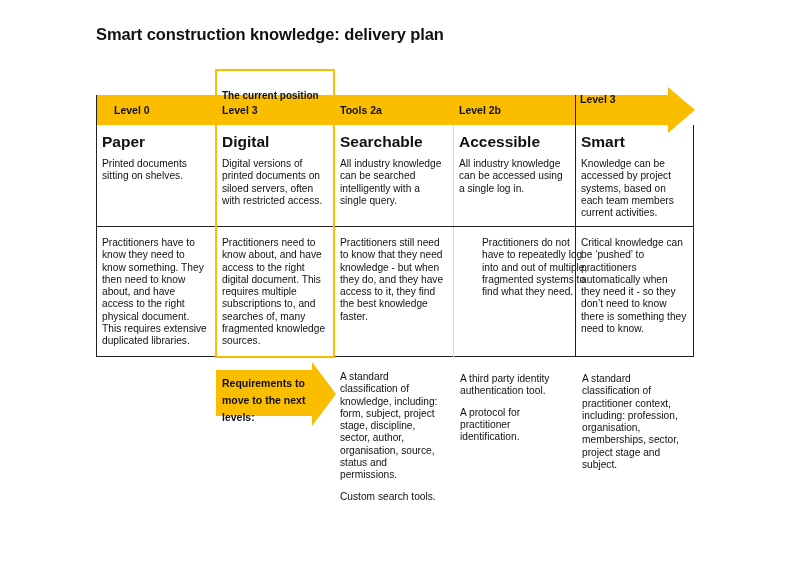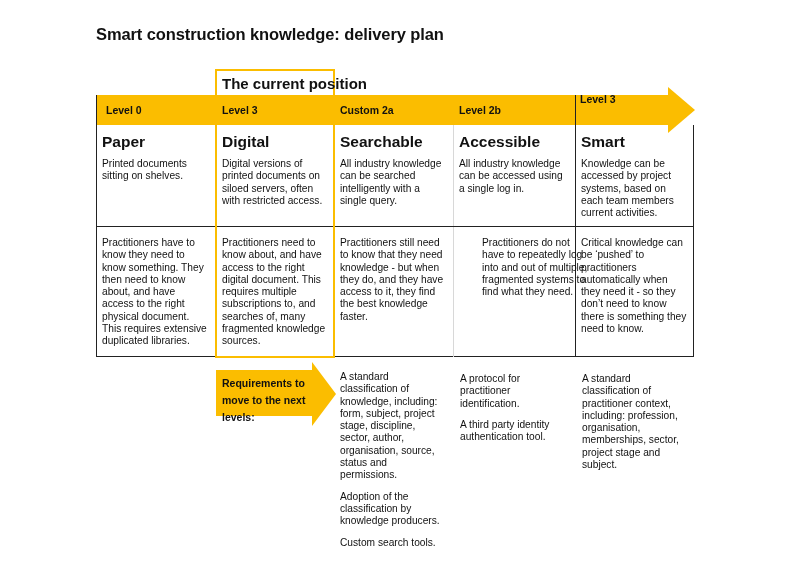--- a/index.html
+++ b/index.html
@@ -8,21 +8,21 @@
     font-family: "Liberation Sans", sans-serif; color: #111;
   }
   .title {
     position: absolute; left: 96px; top: 25px; font-size: 16.5px; font-weight: bold; letter-spacing: -0.1px;
   }
   .current-box {
     position: absolute; left: 215px; top: 69px; width: 116px; height: 285px;
     border: 2px solid #fbbd00; box-sizing: content-box; z-index: 3; pointer-events: none;
   }
   .current-label {
-    position: absolute; left: 222px; top: 75px; font-size: 15px; font-weight: bold; z-index: 4;
+    position: absolute; left: 222px; top: 90px; font-size: 10px; font-weight: bold; z-index: 4;
   }
   .current-label-bg {
     position: absolute; left: 217px; top: 71px; width: 116px; height: 22px; background: #fff; z-index: 2;
   }
   .band {
     position: absolute; left: 96px; top: 95px; width: 573px; height: 30px; background: #fbbd00; z-index: 1;
   }
   .band-head {
     position: absolute; left: 668px; top: 87px; width: 0; height: 0;
     border-top: 23px solid transparent; border-bottom: 23px solid transparent;
@@ -79,21 +79,21 @@
 <div class="current-label">The current position</div>
 
 <div class="table-frame"></div>
 <div class="right-edge"></div>
 <div class="col-line" style="left:215px"></div>
 <div class="col-line" style="left:334px"></div>
 <div class="col-line light" style="left:453px"></div>
 <div class="col-line" style="left:575px"></div>
 <div class="row-line"></div>
 
-<div class="level-label" style="left:106px">Level 0</div>
+<div class="level-label" style="left:114px">Level 0</div>
 <div class="level-name" style="left:102px">Paper</div>
 <div class="level-desc" style="left:102px">Printed documents
 sitting on shelves.</div>
 <div class="level-detail" style="left:102px">Practitioners have to
 know they need to
 know something. They
 then need to know
 about, and have
 access to the right
 physical document.
@@ -109,21 +109,21 @@
 <div class="level-detail" style="left:222px">Practitioners need to
 know about, and have
 access to the right
 digital document. This
 requires multiple
 subscriptions to, and
 searches of, many
 fragmented knowledge
 sources.</div>
 
-<div class="level-label" style="left:340px">Custom 2a</div>
+<div class="level-label" style="left:340px">Tools 2a</div>
 <div class="level-name" style="left:340px">Searchable</div>
 <div class="level-desc" style="left:340px">All industry knowledge
 can be searched
 intelligently with a
 single query.</div>
 <div class="level-detail" style="left:340px">Practitioners still need
 to know that they need
 knowledge - but when
 they do, and they have
 access to it, they find
@@ -164,32 +164,29 @@
 <div class="req-col" style="left:340px">
   <p class="req-text" style="position:static">A standard
 classification of
 knowledge, including:
 form, subject, project
 stage, discipline,
 sector, author,
 organisation, source,
 status and
 permissions.</p>
-  <p class="req-text" style="position:static">Adoption of the
-classification by
-knowledge producers.</p>
   <p class="req-text" style="position:static">Custom search tools.</p>
 </div>
 
 <div class="req-col" style="left:460px; top:373px">
+  <p class="req-text" style="position:static">A third party identity
+authentication tool.</p>
   <p class="req-text" style="position:static">A protocol for
 practitioner
 identification.</p>
-  <p class="req-text" style="position:static">A third party identity
-authentication tool.</p>
 </div>
 
 <div class="req-col" style="left:582px; top:373px">
   <p class="req-text" style="position:static">A standard
 classification of
 practitioner context,
 including: profession,
 organisation,
 memberships, sector,
 project stage and

